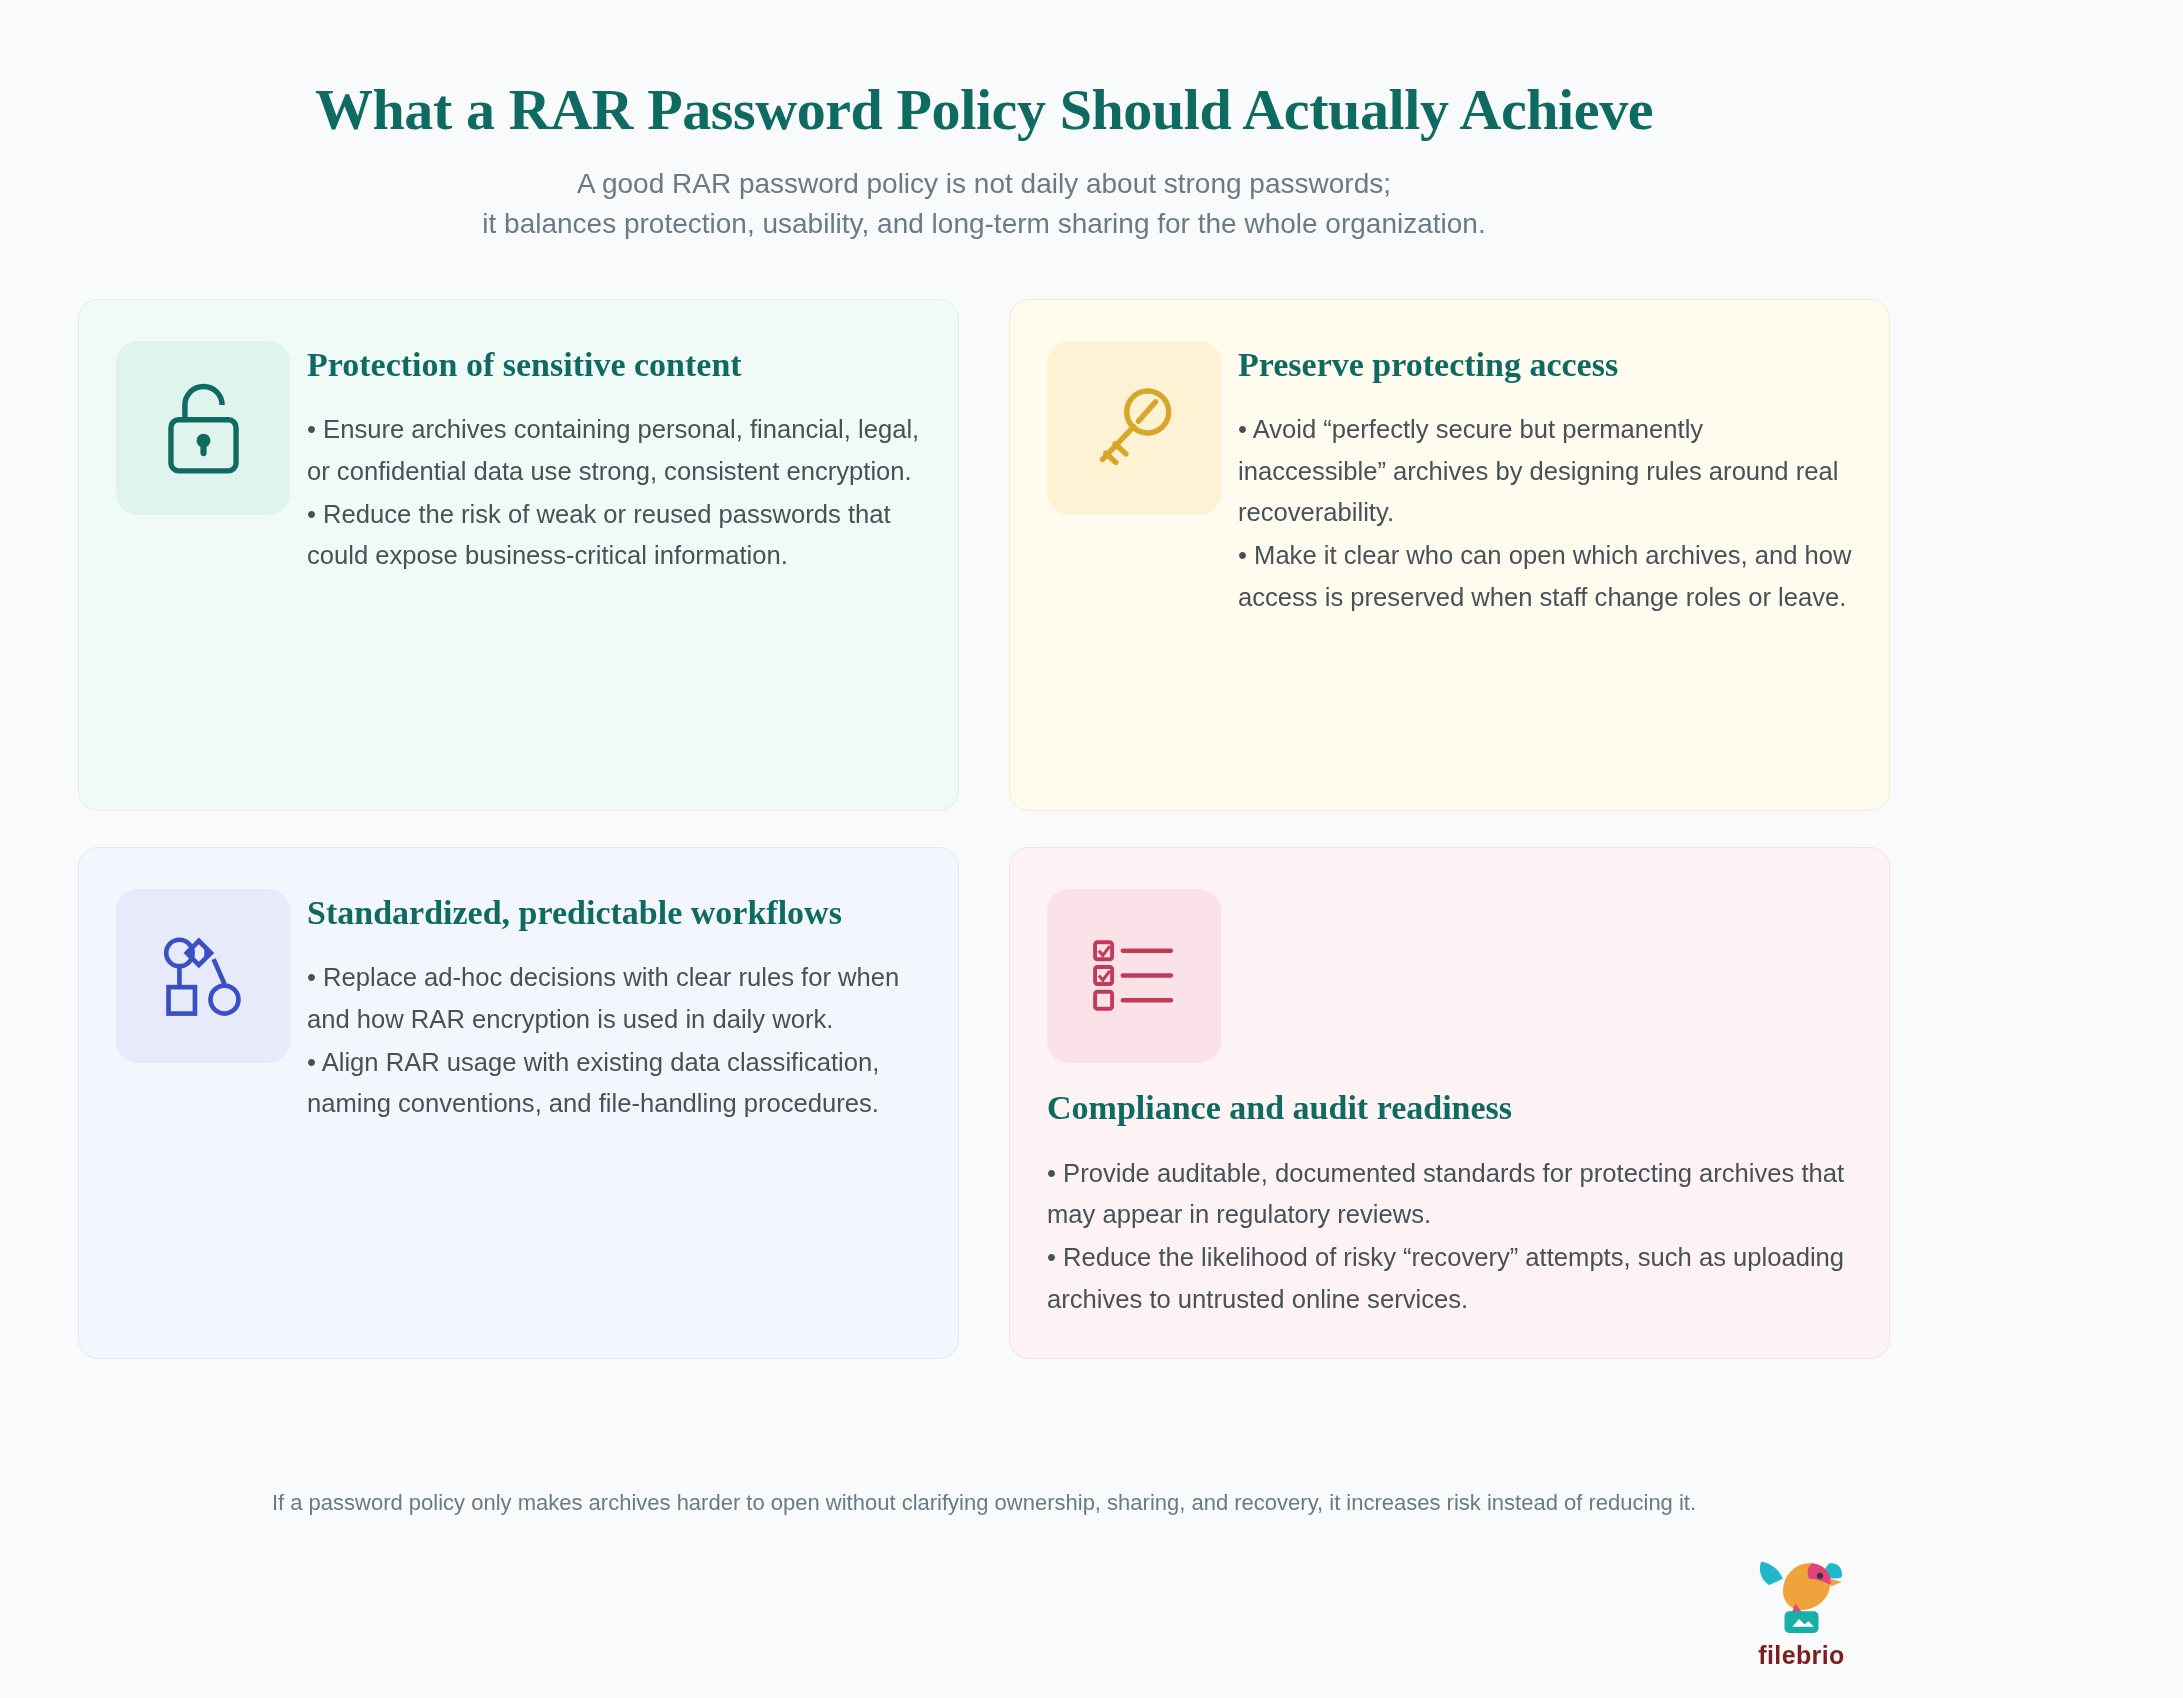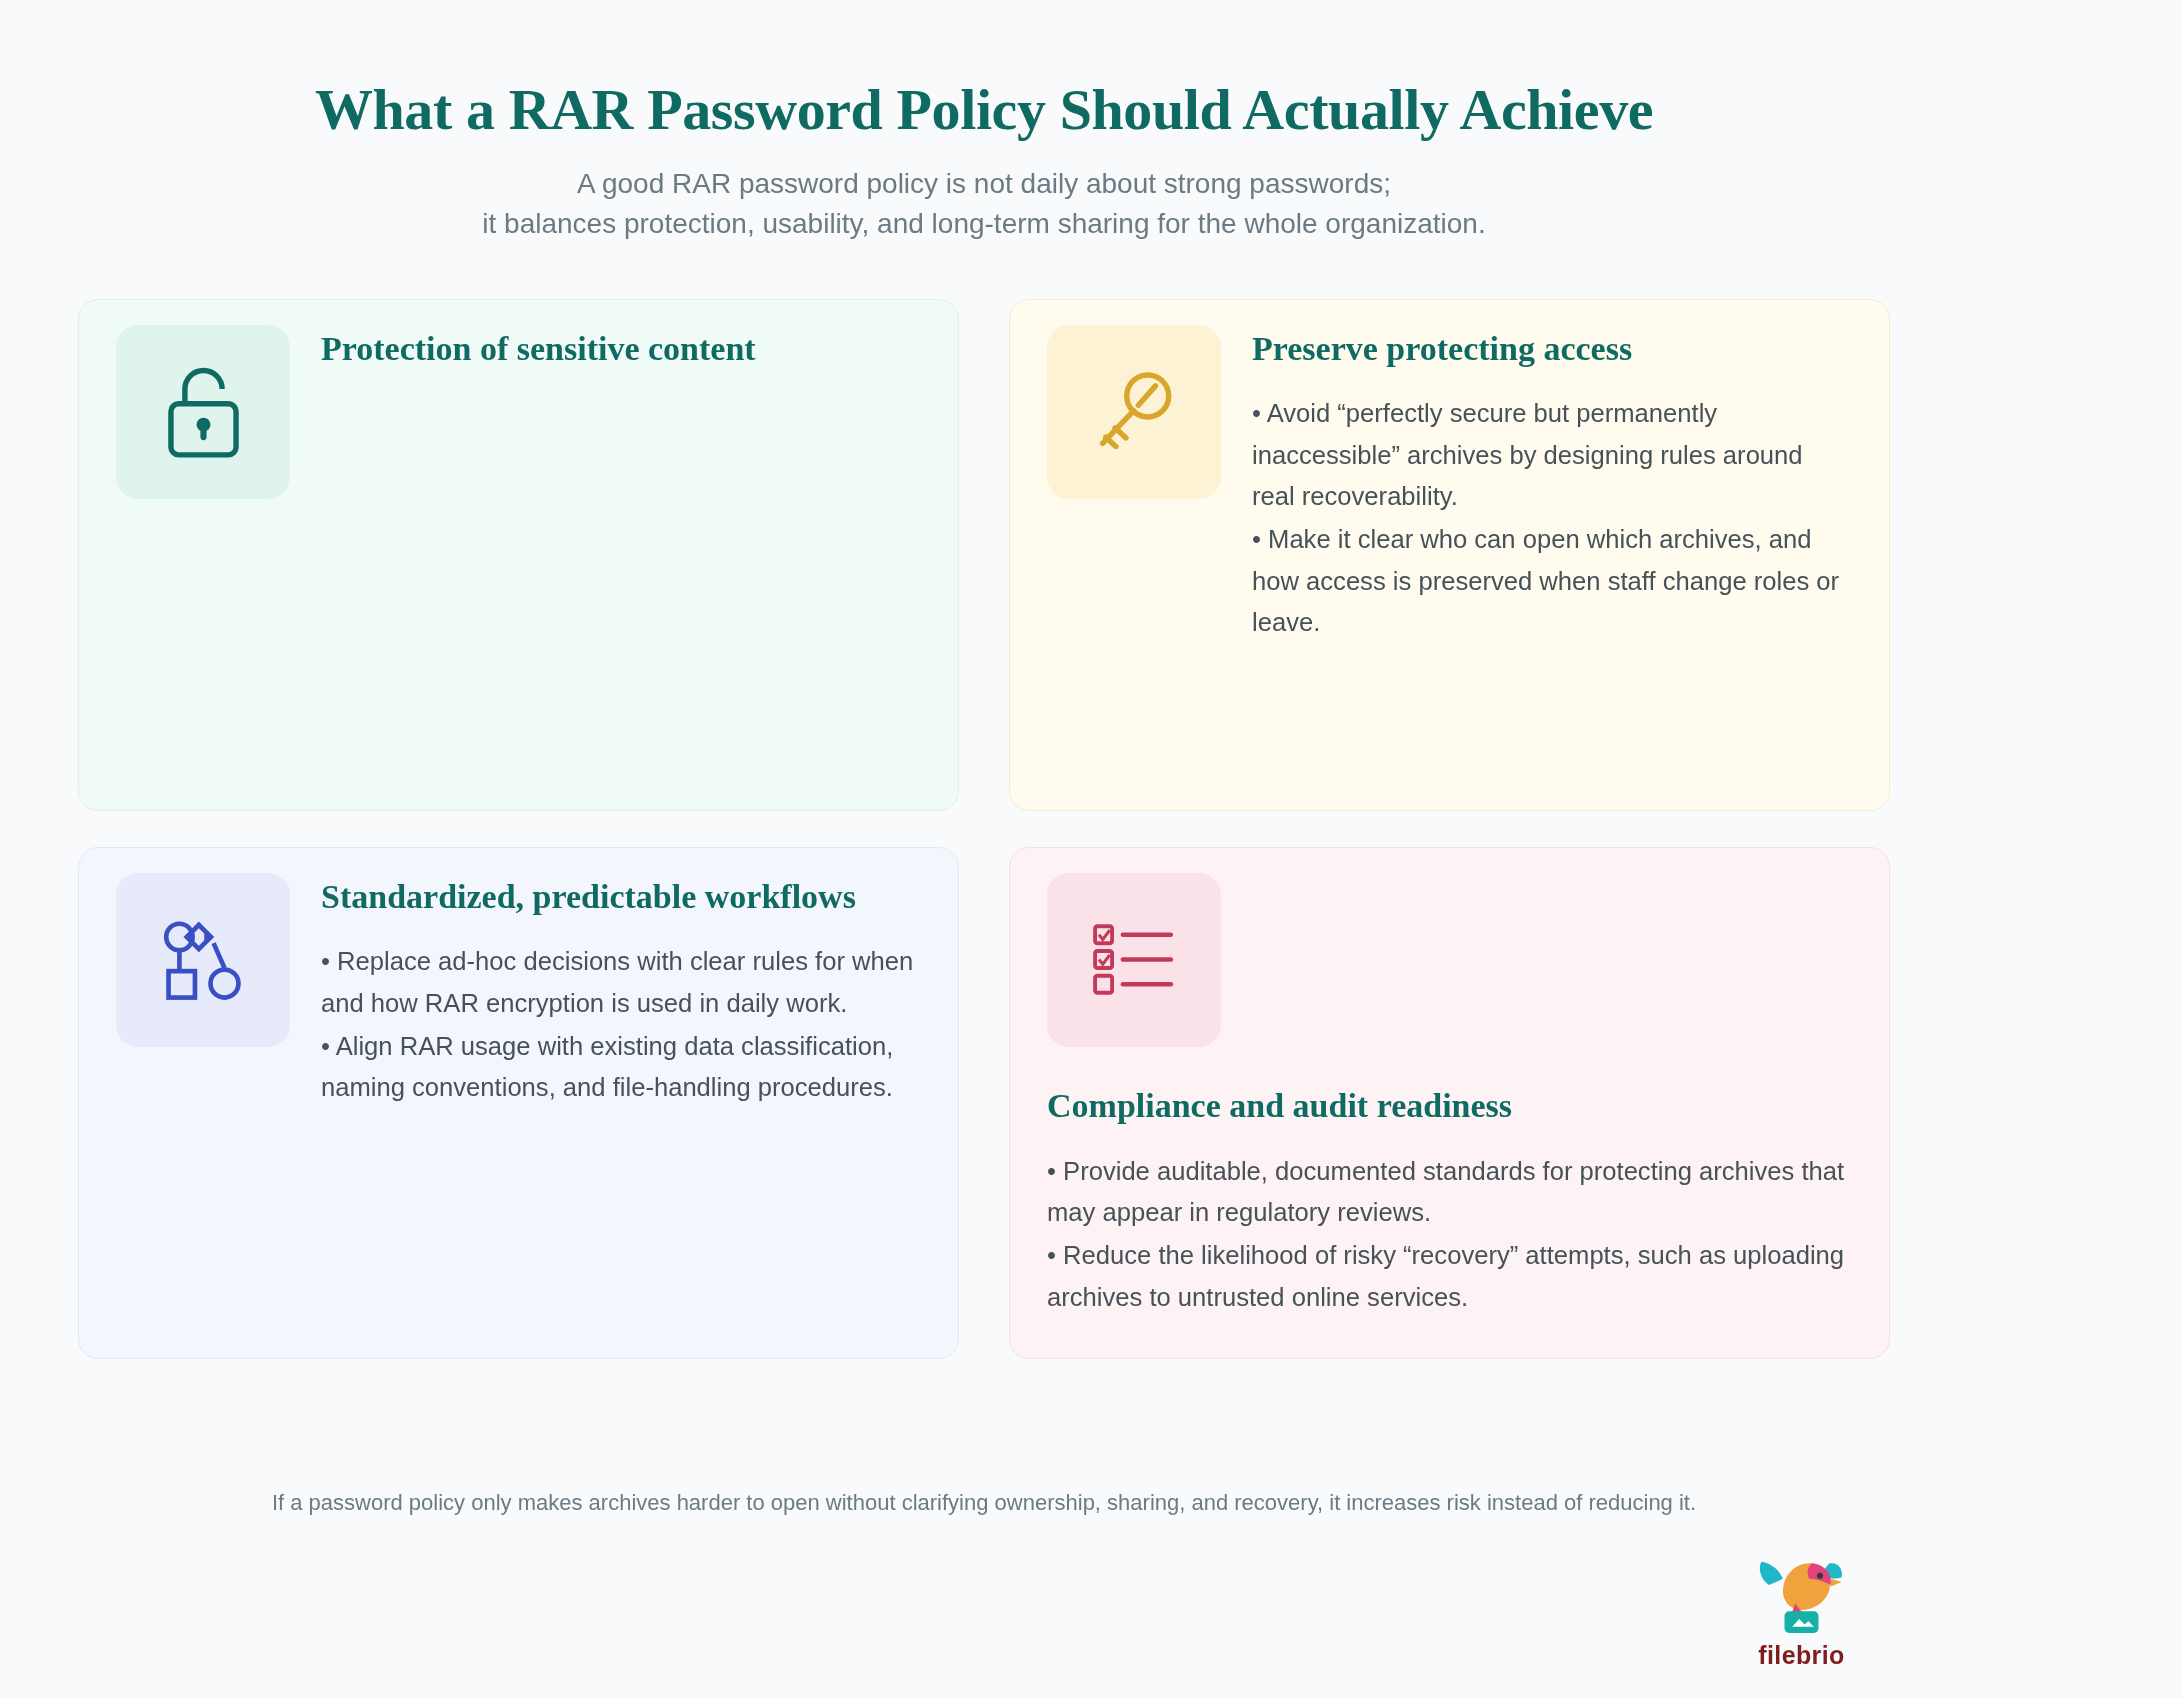--- a/index.html
+++ b/index.html
@@ -46,24 +46,24 @@
   .grid {
     margin-top: 54px;
     display: grid;
     grid-template-columns: 1fr 1fr;
     grid-template-rows: auto auto;
     gap: 36px 50px;
   }
 
   .card {
     border-radius: 20px;
-    padding: 20px 37px 31px 37px;
+    padding: 36px 37px 31px 37px;
     display: flex;
     align-items: flex-start;
-    gap: 31px;
+    gap: 17px;
     min-height: 512px;
   }
   .card.short { min-height: 512px; }
 
   .card-green  { background: #f0faf6; border: 1.6px solid #dff0ea; }
   .card-yellow { background: #fffbee; border: 1.6px solid #f6eccd; }
   .card-blue   { background: #f4f6fd; border: 1.6px solid #e3e8f8; }
   .card-pink   { background: #fdf2f4; border: 1.6px solid #f8dfe4; flex-direction: column; }
 
   .icon-box {
@@ -138,20 +138,24 @@
       <div class="icon-box icon-green">
         <svg width="93" height="101" viewBox="0 0 120 130" fill="none" stroke="#0f6b62" stroke-width="7">
           <rect x="18" y="55" width="84" height="66" rx="10"></rect>
           <path d="M36 55 V36 a24 24 0 0 1 48 0"></path>
           <circle cx="60" cy="82" r="9" fill="#0f6b62" stroke="none"></circle>
           <rect x="56" y="86" width="8" height="16" rx="4" fill="#0f6b62" stroke="none"></rect>
         </svg>
       </div>
       <div class="card-body">
         <div class="card-title">Protection of sensitive content</div>
+        <div class="card-points">
+          <div class="pt">• Ensure archives containing personal, financial, legal, or confidential data use strong, consistent encryption.</div>
+          <div class="pt">• Reduce the risk of weak or reused passwords that could expose business-critical information.</div>
+        </div>
       </div>
     </div>
 
     <div class="card card-yellow">
       <div class="icon-box icon-yellow">
         <svg width="101" height="101" viewBox="0 0 130 130" fill="none" stroke="#d8a62a" stroke-width="7" stroke-linecap="round">
           <circle cx="82" cy="45" r="27"></circle>
           <line x1="92" y1="32" x2="70" y2="57"></line>
           <line x1="64" y1="64" x2="24" y2="106"></line>
           <line x1="40" y1="86" x2="54" y2="99"></line>

